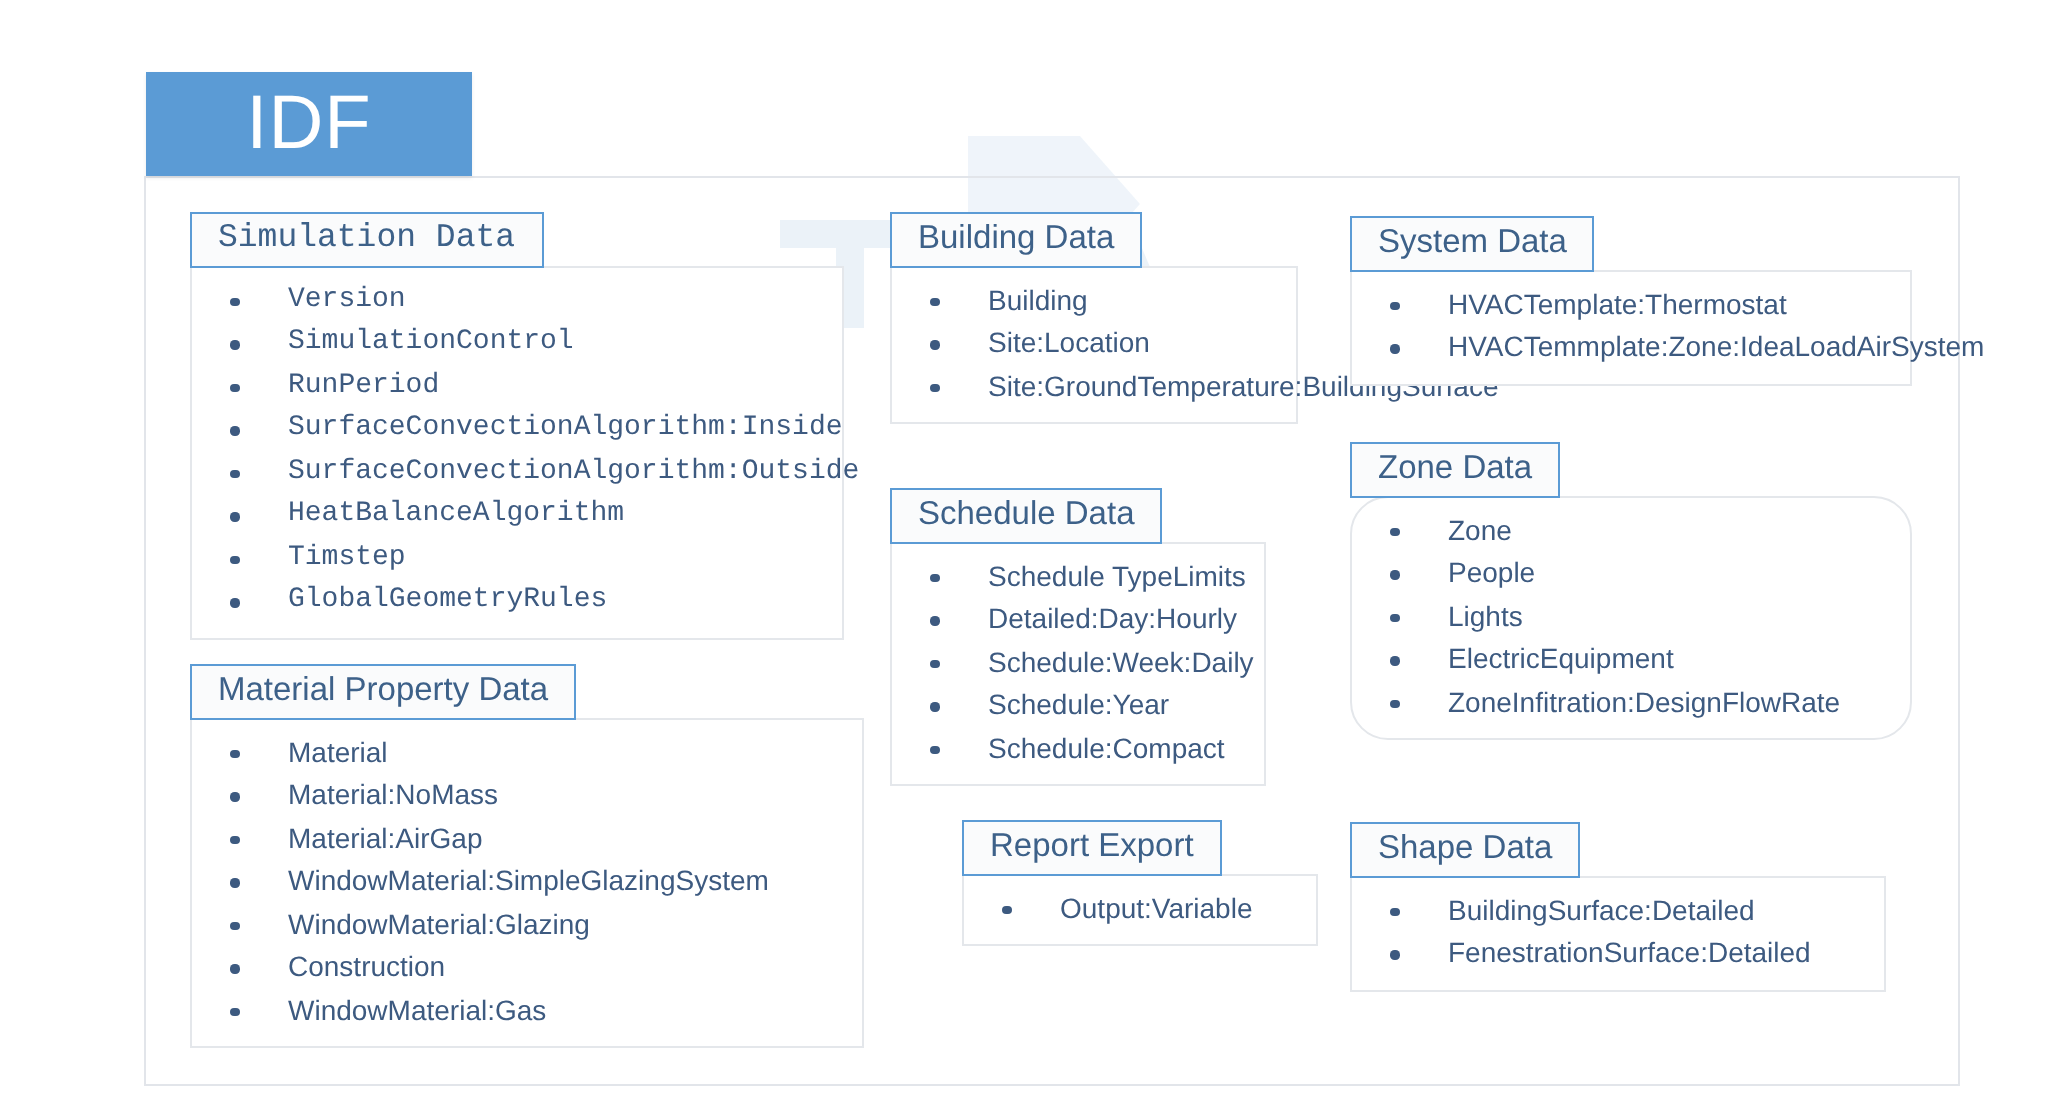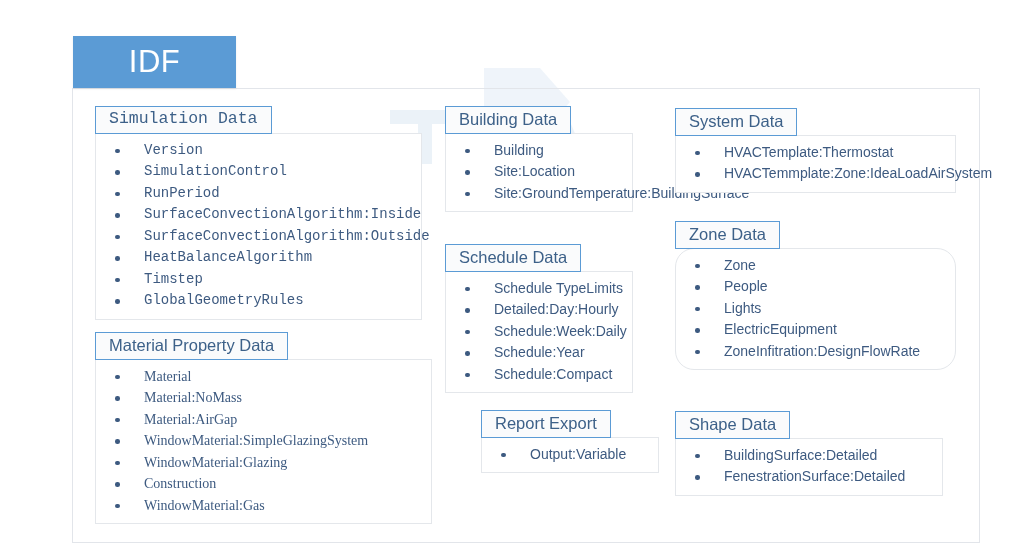--- a/index.html
+++ b/index.html
@@ -50,21 +50,21 @@
 
   
   .idf-banner {
     position: absolute;
     left: 73px;
     top: 36px;
     width: 163px;
     height: 52px;
     background: #5b9bd5;
     color: #ffffff;
-    font-size: 31px;
+    font-size: 38px;
     line-height: 52px;
     text-align: center;
     letter-spacing: 0.5px;
     z-index: 3;
     box-shadow: 0 1px 2px rgba(0,0,0,0.08);
   }
 
   
   .group {
     position: absolute;
@@ -114,24 +114,24 @@
     height: 4.5px;
     border-radius: 50%;
     background: #3d5a80;
   }
 
   
   #grp-simulation        { left: 95px;  top: 106px; width: 327px; font-family: Liberation Mono, monospace; }
   #grp-simulation .group-body { width: 327px; }
 
   #grp-material          { left: 95px;  top: 332px; width: 337px; }
-  #grp-material .group-body { width: 337px; font-family: Liberation Serif, serif; }
+  #grp-material .group-body { width: 337px; }
 
   #grp-building          { left: 445px; top: 106px; width: 204px; }
-  #grp-building .group-body { width: 188px; }
+  #grp-building .group-body { width: 204px; }
 
   #grp-schedule          { left: 445px; top: 244px; width: 204px; }
   #grp-schedule .group-body { width: 188px; }
 
   #grp-report            { left: 445px; top: 410px; width: 178px; padding-left: 36px; }
   #grp-report .group-body { width: 178px; }
 
   #grp-system            { left: 675px; top: 108px; width: 302px; }
   #grp-system .group-body { width: 281px; }
 

